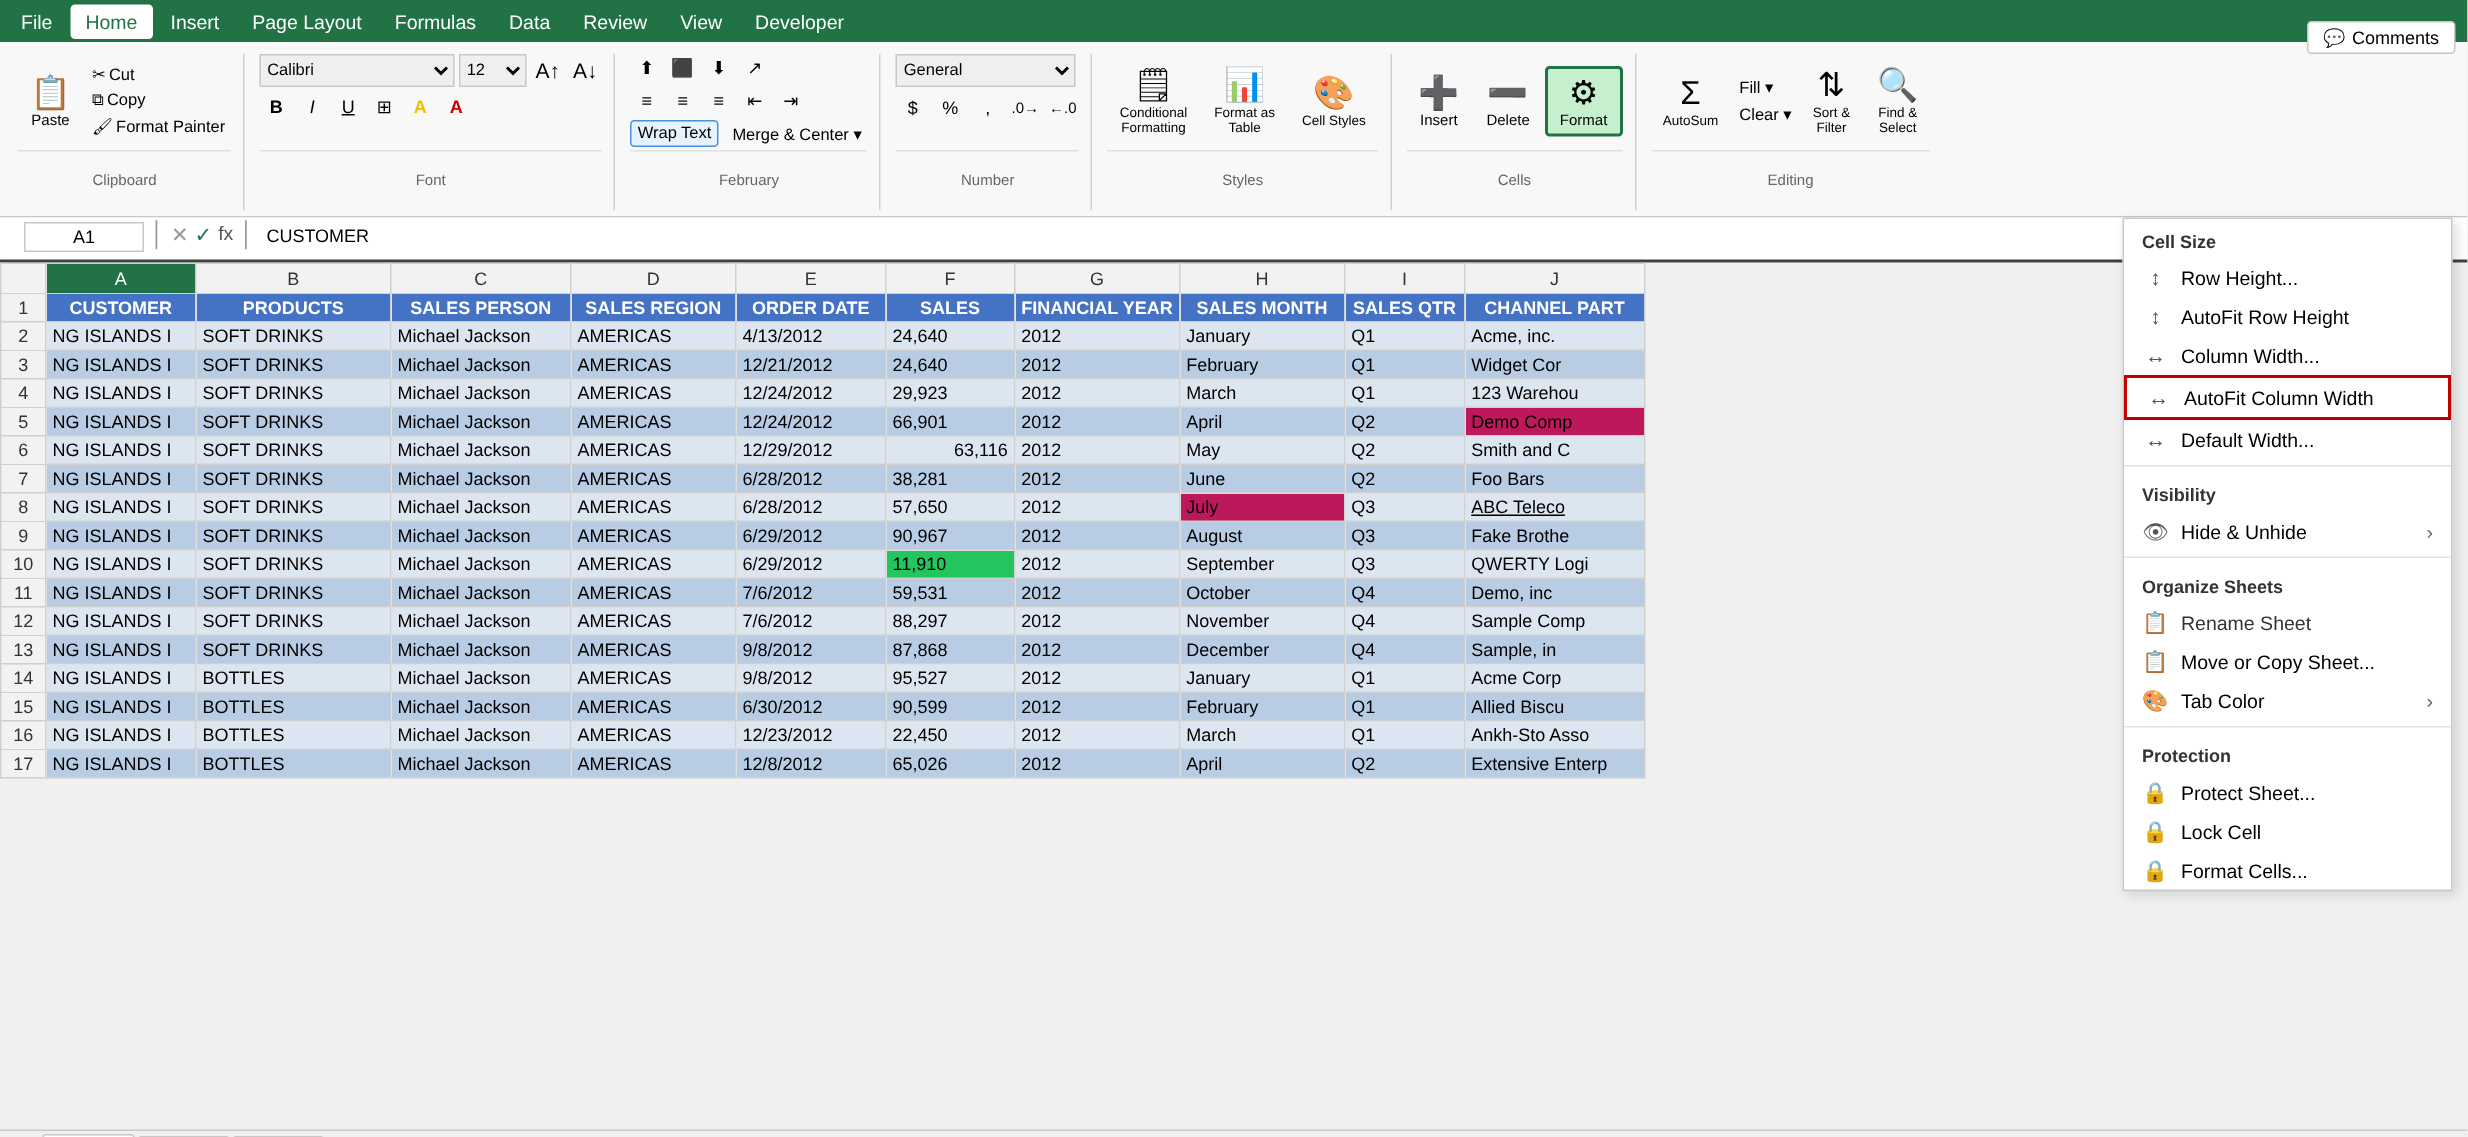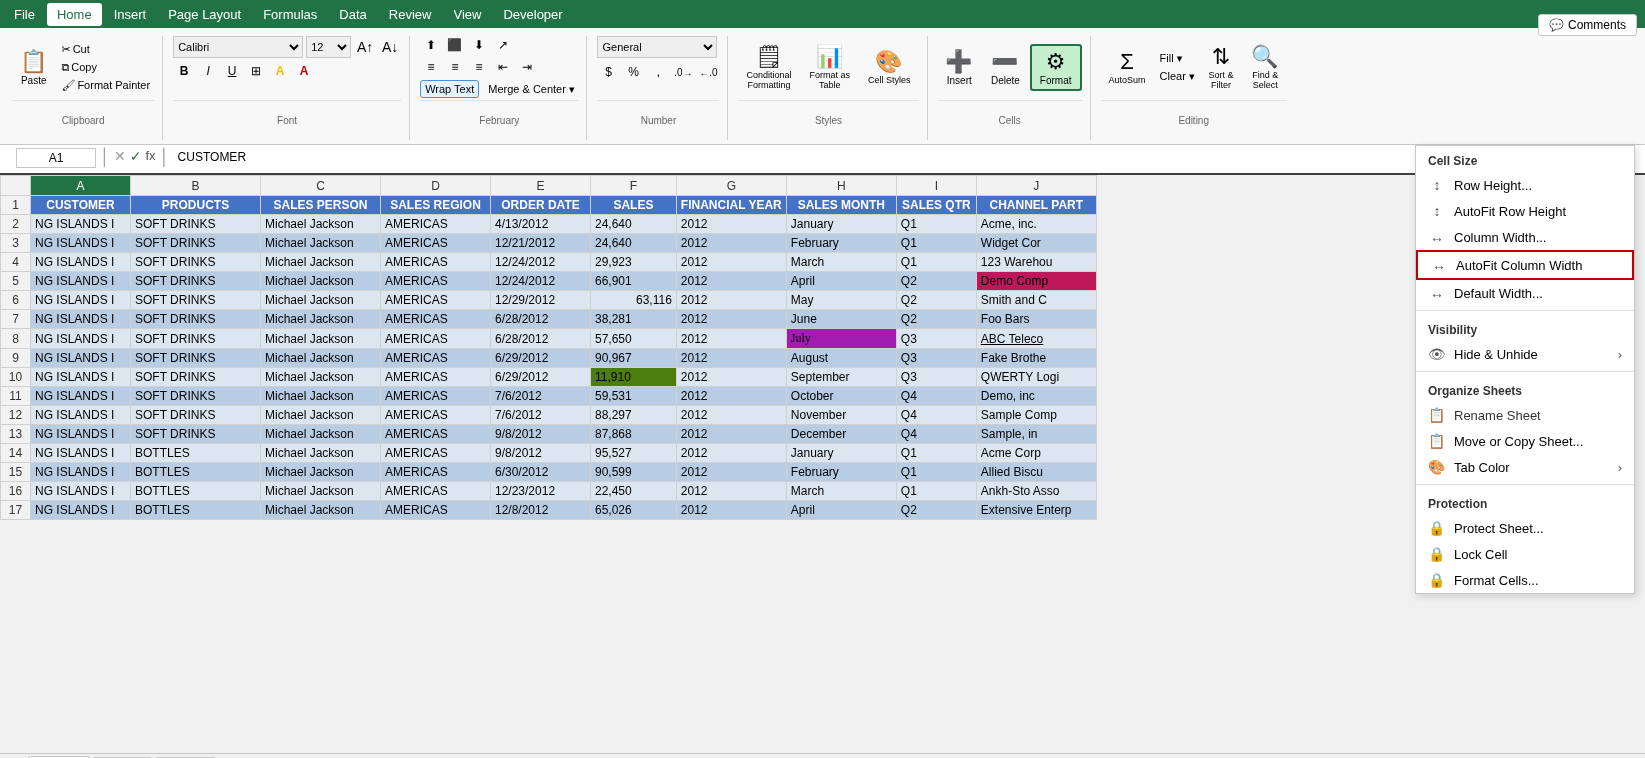--- a/index.html
+++ b/index.html
@@ -608,21 +608,21 @@
           </tr>
           <tr>
             <td class="row-header">8</td>
             <td style="background: rgb(220, 230, 241);">NG ISLANDS I</td>
             <td style="background: rgb(220, 230, 241);">SOFT DRINKS</td>
             <td style="background: rgb(220, 230, 241);">Michael Jackson</td>
             <td style="background: rgb(220, 230, 241);">AMERICAS</td>
             <td style="background: rgb(220, 230, 241);">6/28/2012</td>
             <td style="background: rgb(220, 230, 241);">57,650</td>
             <td style="background: rgb(220, 230, 241);">2012</td>
-            <td style="background: #a21caf; font-family: Liberation Serif, serif;">July</td>
+            <td style="background: #be185d;">July</td>
             <td style="background: rgb(220, 230, 241);">Q3</td>
             <td style="background: rgb(220, 230, 241); text-decoration: underline;">ABC Teleco</td>
           </tr>
           <tr>
             <td class="row-header">9</td>
             <td style="background: rgb(184, 204, 228);">NG ISLANDS I</td>
             <td style="background: rgb(184, 204, 228);">SOFT DRINKS</td>
             <td style="background: rgb(184, 204, 228);">Michael Jackson</td>
             <td style="background: rgb(184, 204, 228);">AMERICAS</td>
             <td style="background: rgb(184, 204, 228);">6/29/2012</td>
@@ -632,21 +632,21 @@
             <td style="background: rgb(184, 204, 228);">Q3</td>
             <td style="background: rgb(184, 204, 228);">Fake Brothe</td>
           </tr>
           <tr>
             <td class="row-header">10</td>
             <td style="background: rgb(220, 230, 241);">NG ISLANDS I</td>
             <td style="background: rgb(220, 230, 241);">SOFT DRINKS</td>
             <td style="background: rgb(220, 230, 241);">Michael Jackson</td>
             <td style="background: rgb(220, 230, 241);">AMERICAS</td>
             <td style="background: rgb(220, 230, 241);">6/29/2012</td>
-            <td style="background: #4d7c0f;">11,910</td>
+            <td style="background: #22c55e;">11,910</td>
             <td style="background: rgb(220, 230, 241);">2012</td>
             <td style="background: rgb(220, 230, 241);">September</td>
             <td style="background: rgb(220, 230, 241);">Q3</td>
             <td style="background: rgb(220, 230, 241);">QWERTY Logi</td>
           </tr>
           <tr>
             <td class="row-header">11</td>
             <td style="background: rgb(184, 204, 228);">NG ISLANDS I</td>
             <td style="background: rgb(184, 204, 228);">SOFT DRINKS</td>
             <td style="background: rgb(184, 204, 228);">Michael Jackson</td>

